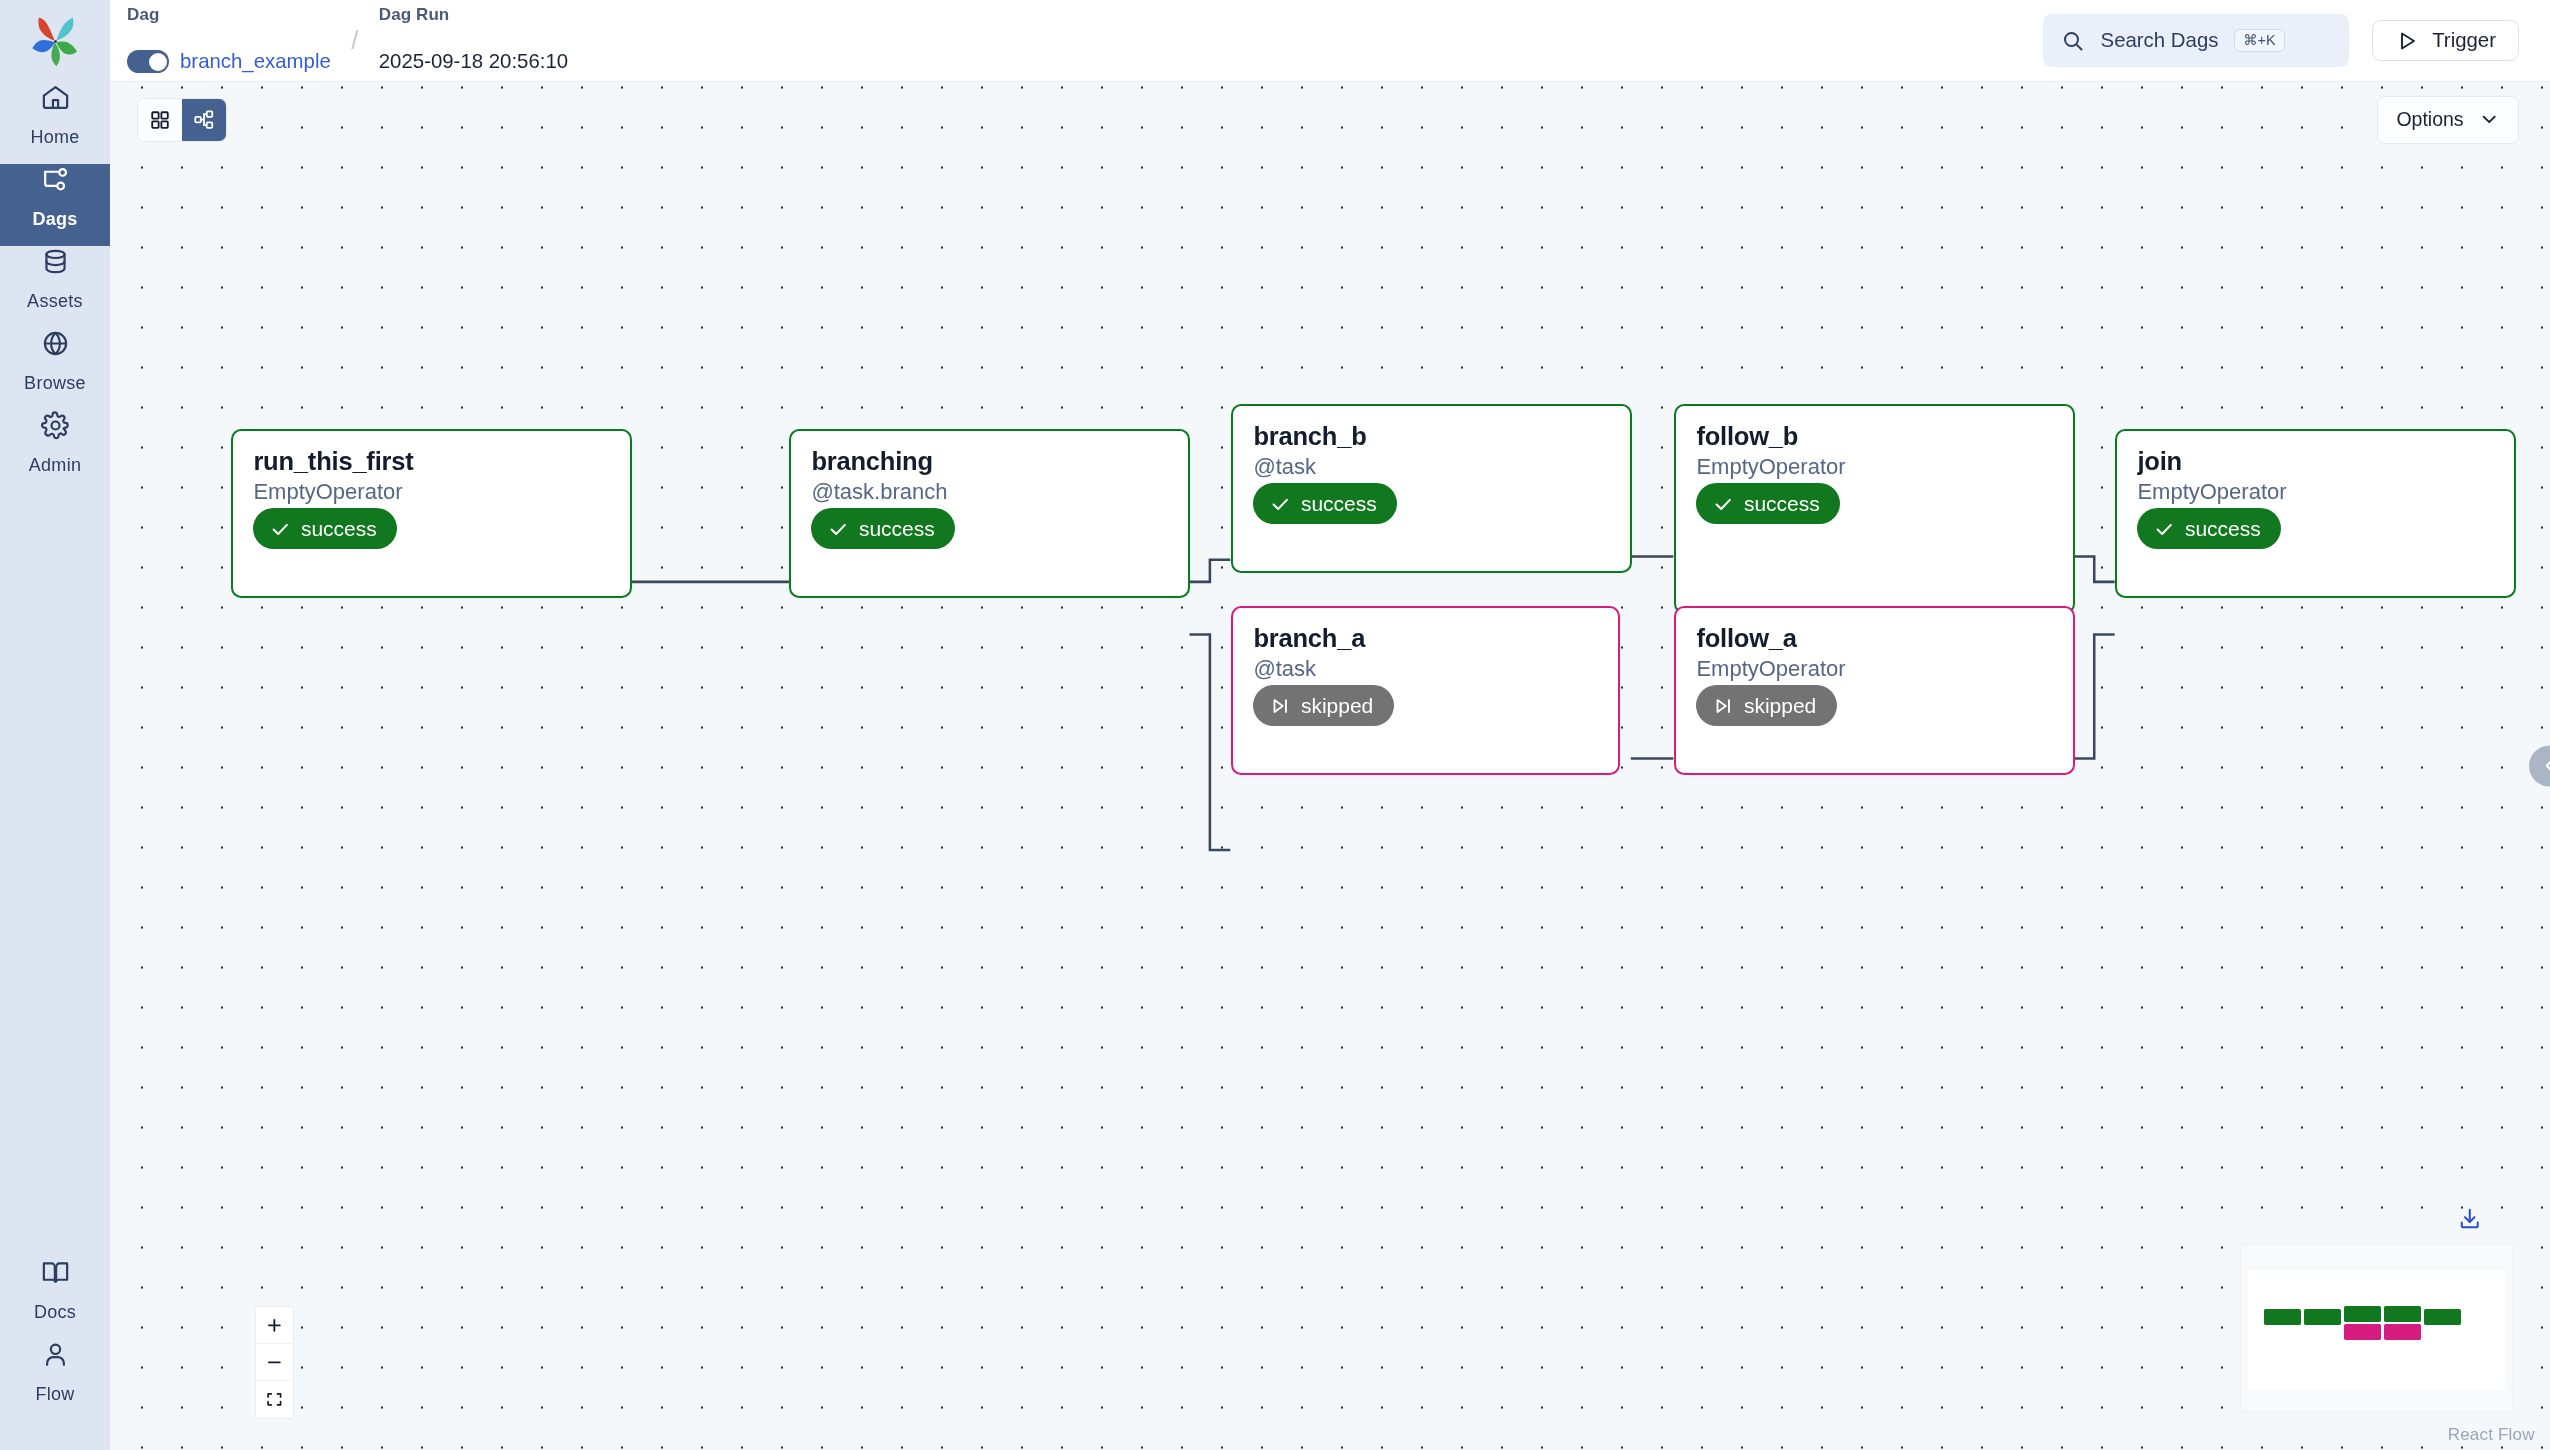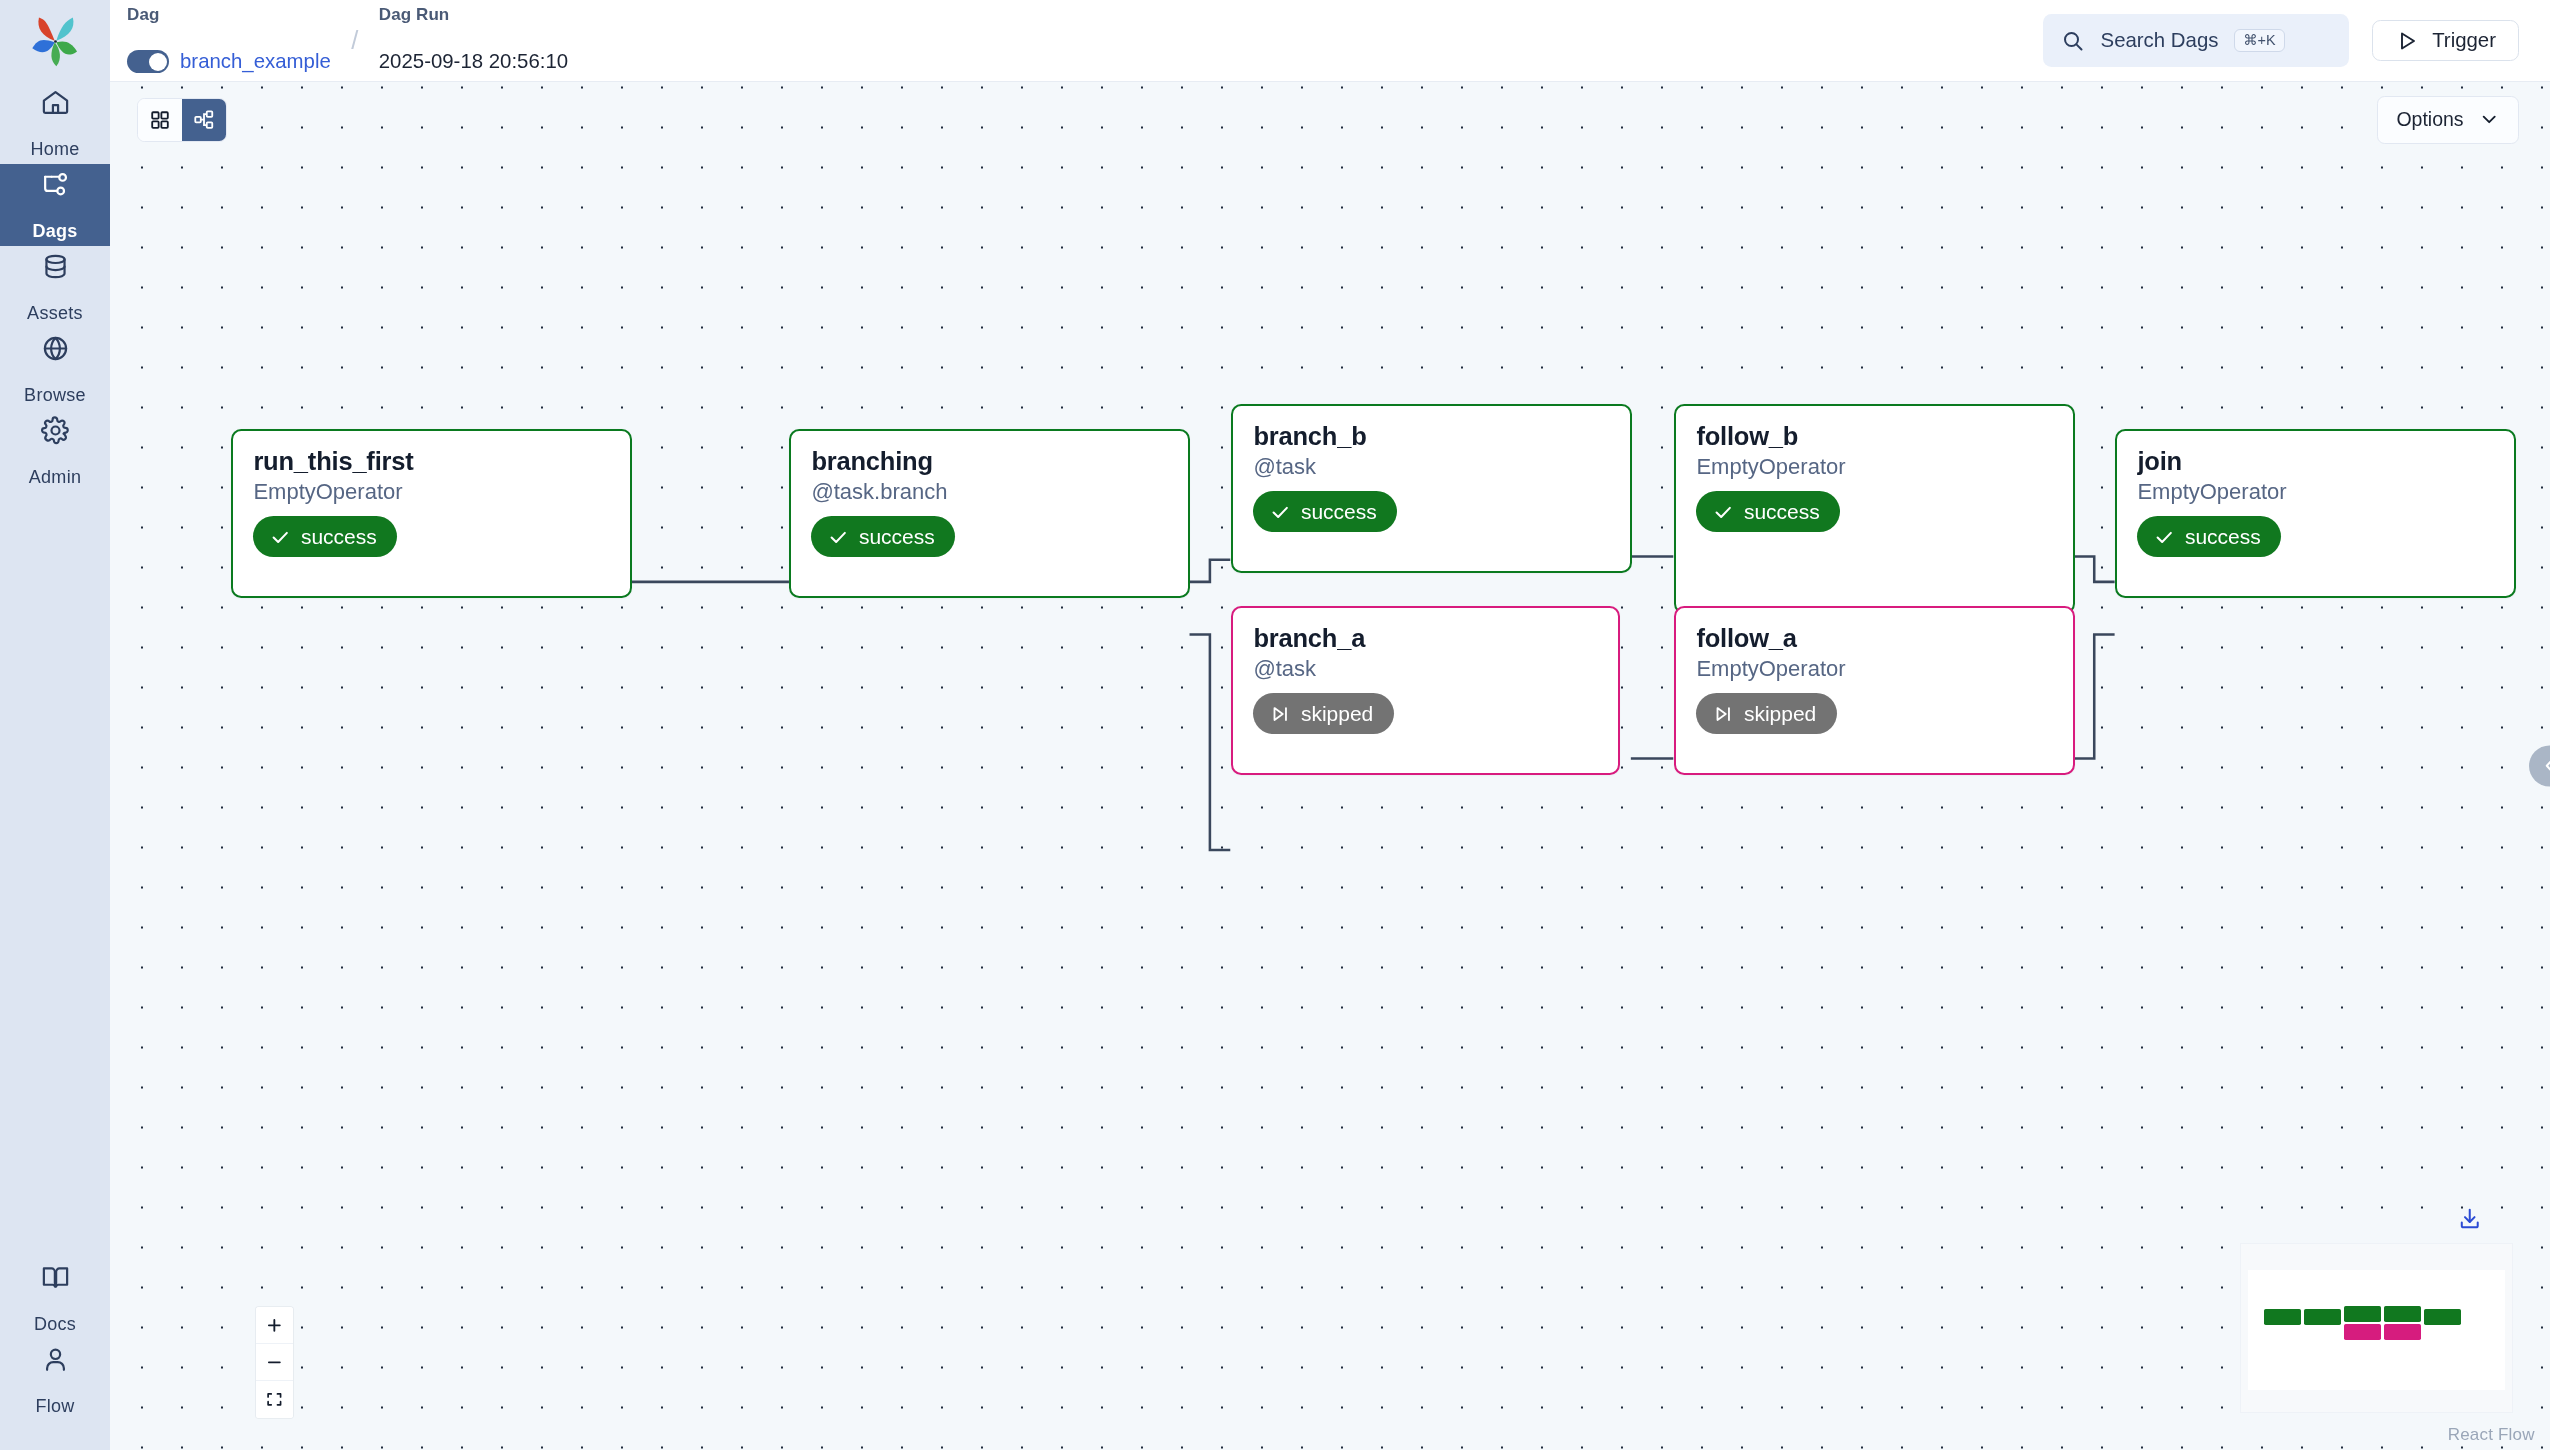--- a/index.html
+++ b/index.html
@@ -19,22 +19,22 @@
     background:#dde5f2;
     display:flex; flex-direction:column; align-items:stretch;
   }
   .brand {
     height:82px; display:flex; align-items:center; justify-content:center;
   }
   .nav-top { display:flex; flex-direction:column; }
   .nav-bottom { margin-top:auto; display:flex; flex-direction:column; padding-bottom:29px; }
   .nav-item {
     height:82px;
-    display:flex; flex-direction:column; align-items:center; justify-content:center;
-    gap:21px; cursor:pointer; color:#2d3e5e; text-decoration:none;
+    display:flex; flex-direction:column; align-items:center; justify-content:flex-start;
+    gap:14px; cursor:pointer; color:#2d3e5e; text-decoration:none;
   }
   .nav-item .ico { display:block; line-height:0; }
   .nav-item .lbl { font-size:18px; letter-spacing:0.3px; font-weight:400; }
   .nav-item.active { background:#44618f; color:#ffffff; }
   .nav-item.active .lbl { font-weight:600; }
 
   
   #main { flex:1; display:flex; flex-direction:column; position:relative; min-width:0; }
 
   
@@ -120,21 +120,21 @@
     position:absolute; background:#ffffff; border-radius:10.2px;
     border:2.5px solid #0a7a1f; cursor:pointer;
     padding:15.3px 20.4px 17px 20.4px;
     display:flex; flex-direction:column; gap:1.7px;
     box-shadow:0 0.8px 1.7px rgba(20,30,50,.04);
   }
   .node.skipped { border-color:#d81b7e; }
   .node-title { font-size:25.5px; font-weight:700; color:#141d2d; line-height:1.18; letter-spacing:-0.2px; }
   .node-type { font-size:22px; color:#566684; line-height:1.25; }
   .badge {
-    margin-top:9px; align-self:flex-start;
+    margin-top:1px; align-self:flex-start;
     display:inline-flex; align-items:center; gap:10.2px;
     background:#11781f; color:#fff; border-radius:848px;
     height:41px; padding:0 20.4px 0 15.3px; font-size:21px;
   }
   .badge.skip { background:#737373; }
 
   
   #edges { position:absolute; inset:0; pointer-events:none; }
 
   

